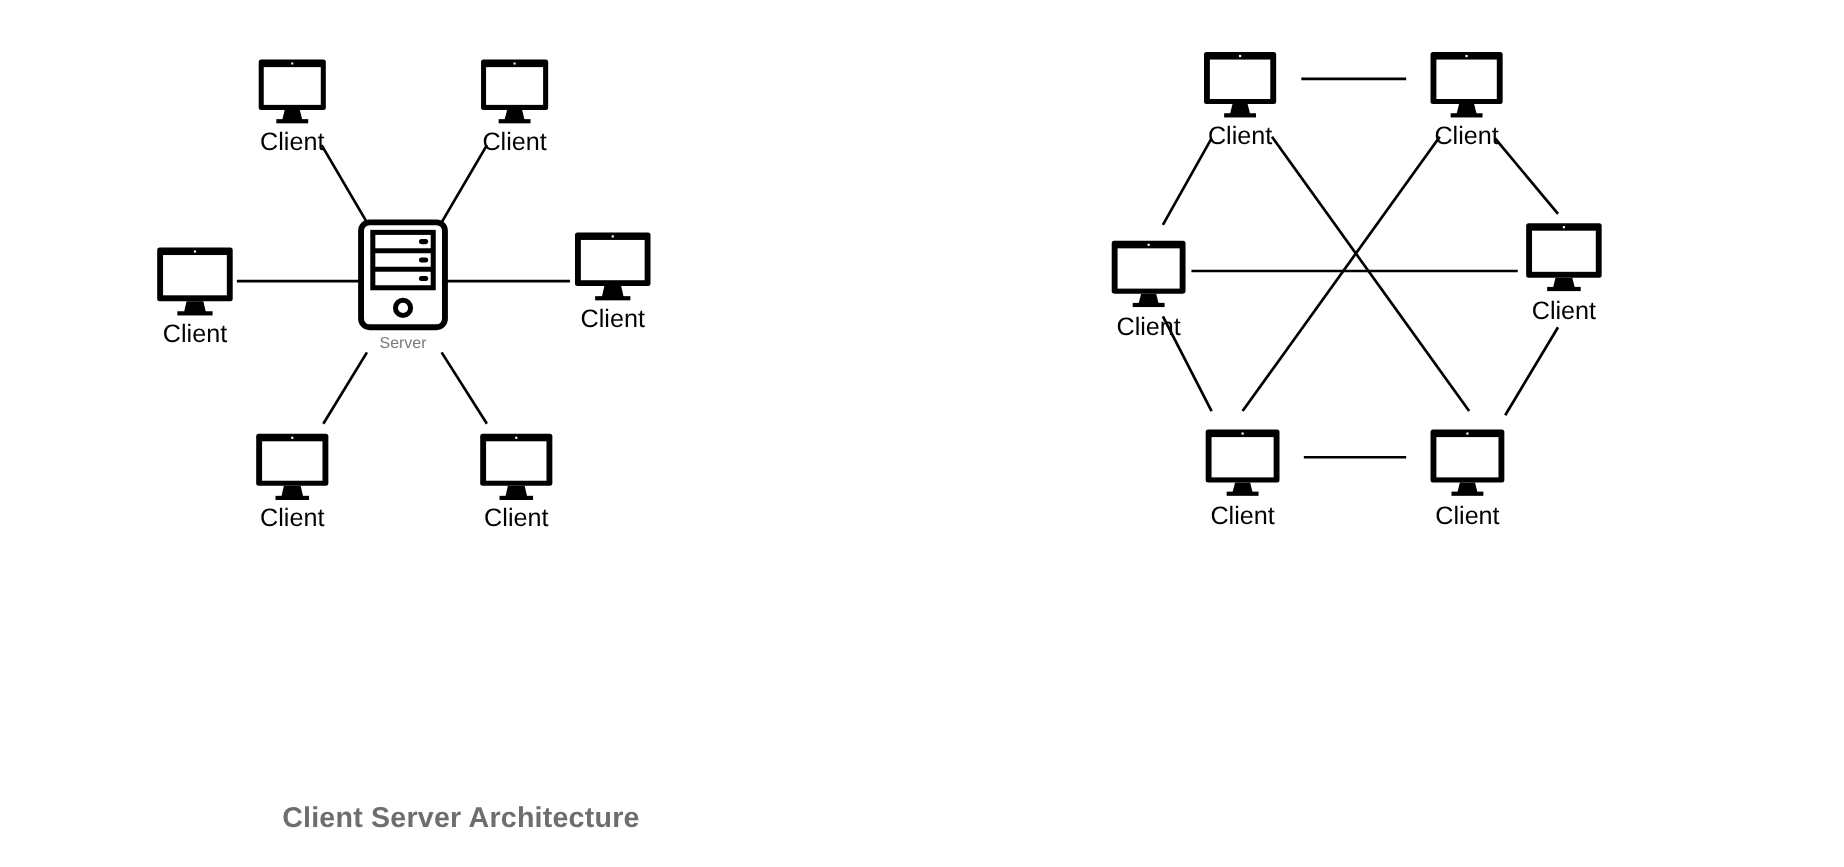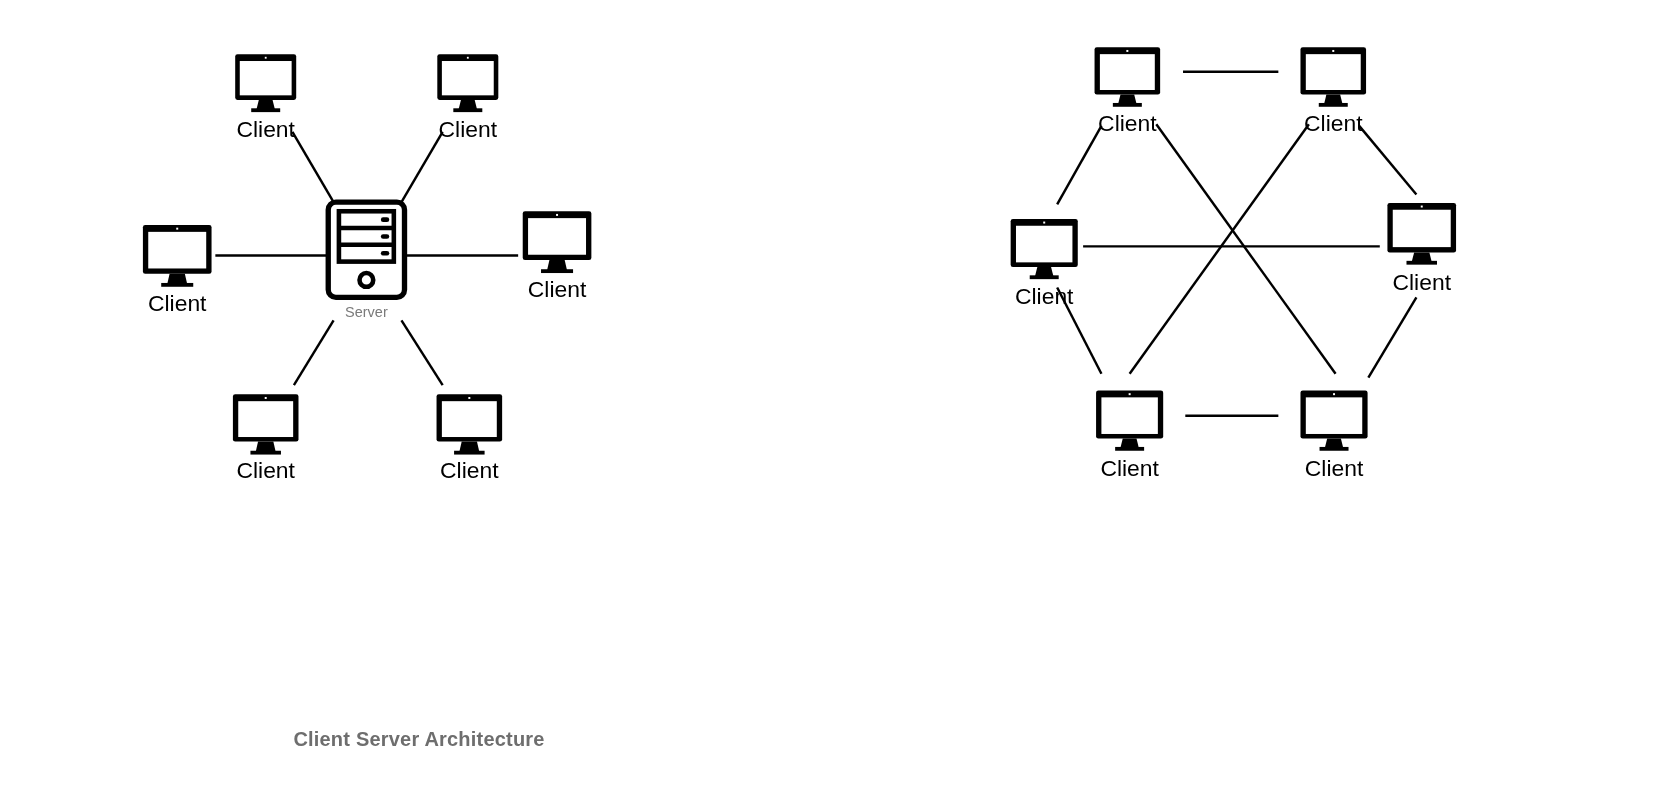--- a/index.html
+++ b/index.html
@@ -55,21 +55,21 @@
     font-size: 19px;
     fill: #7a7a7a;
     text-anchor: middle;
   }
   .caption {
     position: absolute;
     width: 100%;
     text-align: center;
     top: 728px;
     font-family: "Liberation Sans", sans-serif;
-    font-size: 20px;
+    font-size: 26px;
     font-weight: bold;
     color: #6e6e6e;
     letter-spacing: 0.2px;
   }
 </style>
 </head>
 <body>
 
 <div class="canvas">
 

